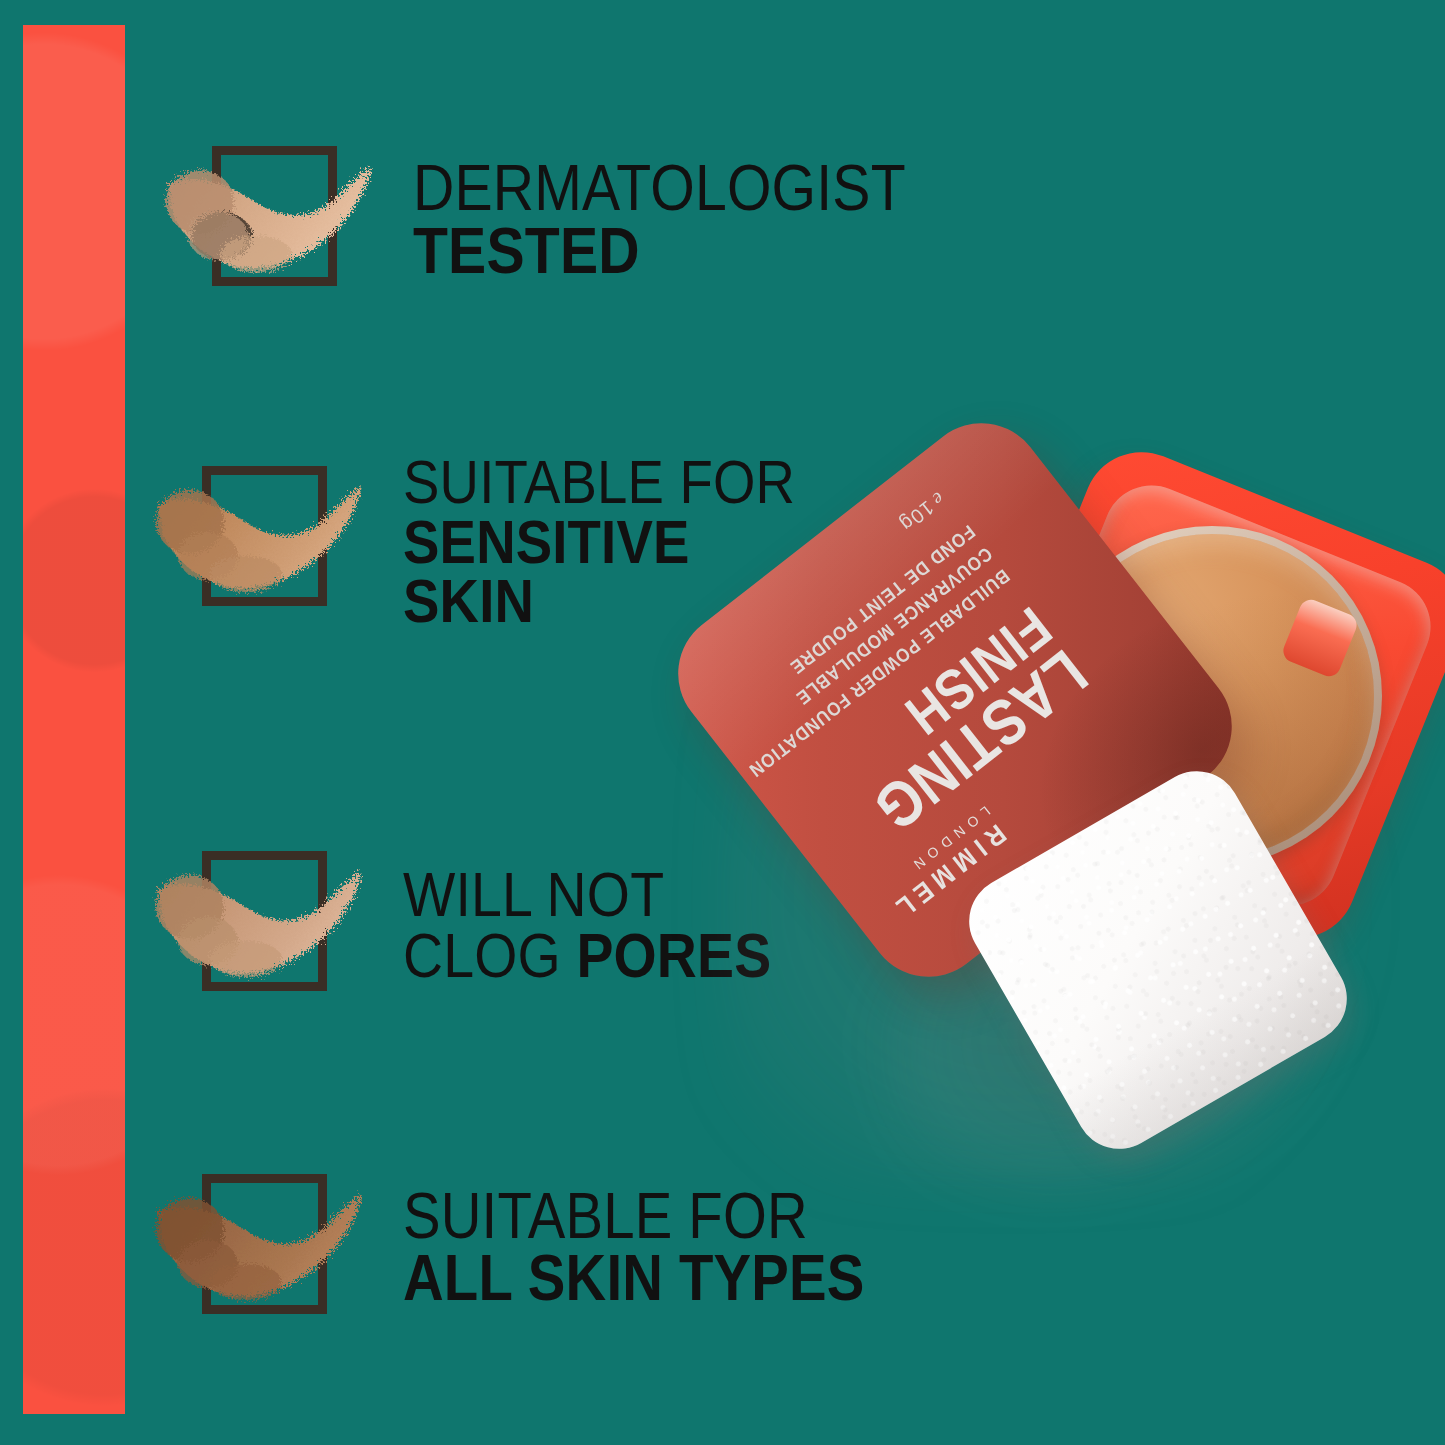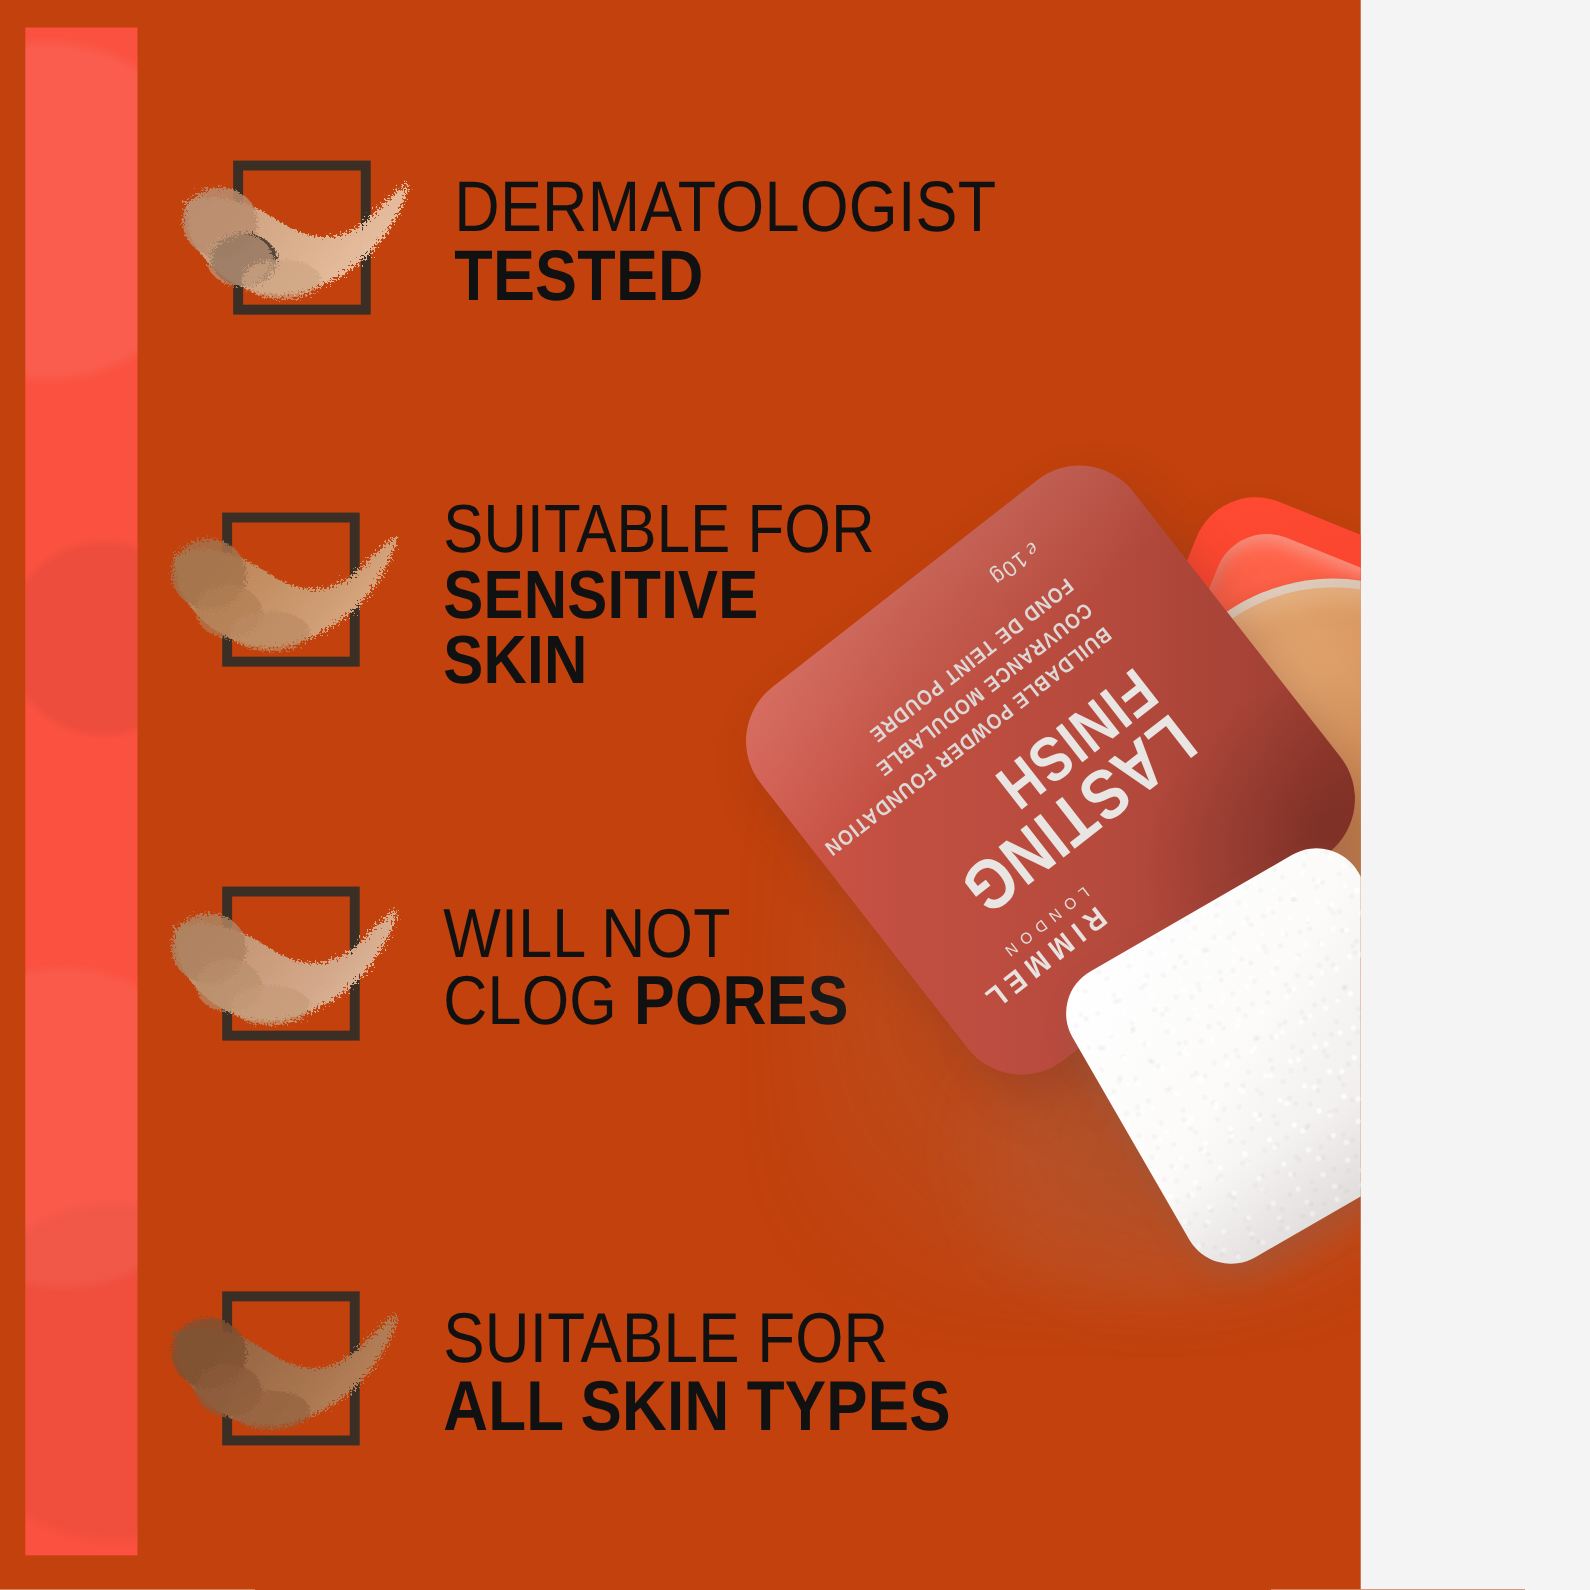--- a/index.html
+++ b/index.html
@@ -2,41 +2,41 @@
 <html><head>
 <meta charset="utf-8">
 <style>
   html,body{margin:0;padding:0;}
   body{
     width:1445px;height:1445px;
     background:#f4f4f4;
     font-family:"Liberation Sans",sans-serif;
     overflow:hidden;
   }
-  #stage{position:relative;width:1237px;height:1445px;background:#c2410c;overflow:hidden;}
+  #stage{position:relative;width:1445px;height:1445px;background:#0f766e;overflow:hidden;}
 
   
   .red-stripe{
     position:absolute;left:23px;top:25px;width:102px;height:1389px;
     background:#fa5140;
   }
   .red-stripe::after{
     content:"";position:absolute;inset:0;
     background:
       radial-gradient(circle at 20% 12%, rgba(255,255,255,.07) 0 12%, transparent 13%),
       radial-gradient(circle at 70% 40%, rgba(0,0,0,.05) 0 10%, transparent 11%),
       radial-gradient(circle at 35% 72%, rgba(255,255,255,.05) 0 14%, transparent 15%),
       radial-gradient(circle at 80% 88%, rgba(0,0,0,.04) 0 12%, transparent 13%);
   }
 
   
   .claim-row{position:absolute;display:flex;align-items:center;}
   .claim-row.r1{left:160px;top:132px;}
   .claim-row.r2{left:150px;top:448px;}
-  .claim-row.r3{left:150px;top:792px;}
+  .claim-row.r3{left:150px;top:837px;}
   .claim-row.r4{left:150px;top:1160px;}
 
   
   .swatch-box{position:relative;width:215px;height:175px;flex:0 0 auto;}
   .checkbox-square{
     position:absolute;left:52px;top:14px;width:125px;height:140px;
     border:9px solid #3a2e25;box-sizing:border-box;background:transparent;z-index:2;
   }
   .powder{position:absolute;inset:0;z-index:3;pointer-events:none;}
   .powder svg{width:100%;height:100%;display:block;}

